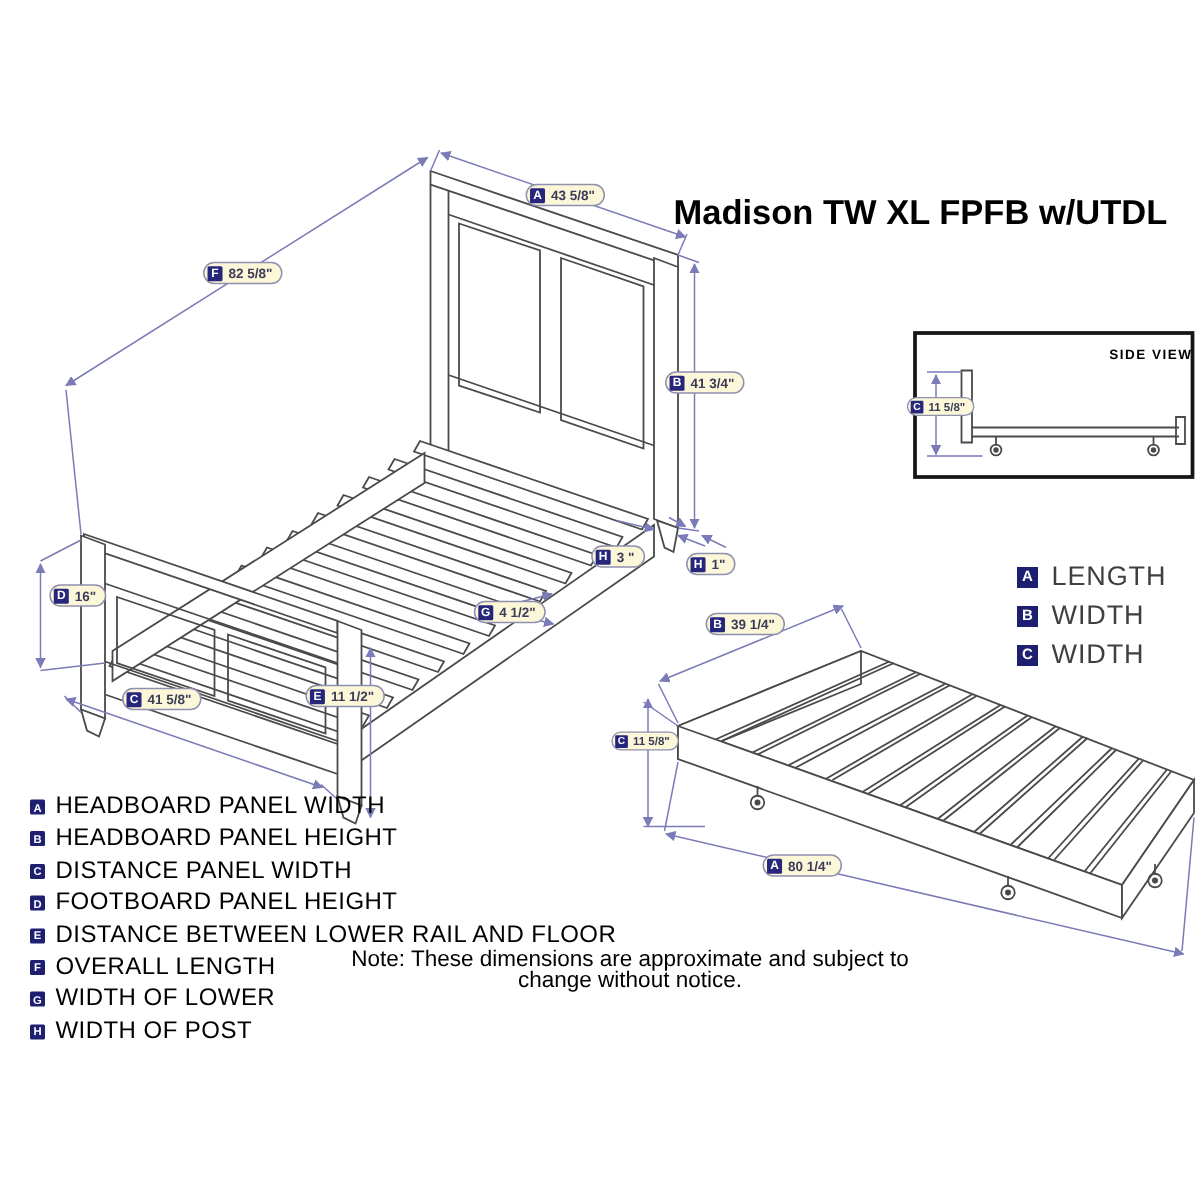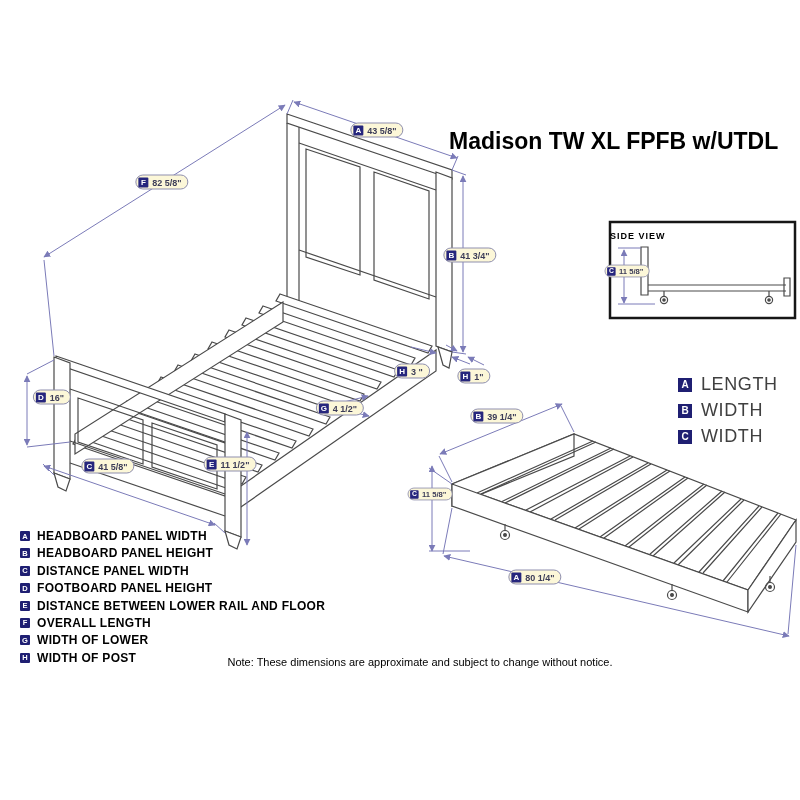--- a/index.html
+++ b/index.html
@@ -1,32 +1,32 @@
 <!DOCTYPE html>
 <html><head>
 <meta charset="utf-8">
 <style>
   html,body{margin:0;padding:0;background:#fff}
   .canvas{position:relative;width:800px;height:800px;background:#fff;font-family:"Liberation Sans",sans-serif;overflow:hidden}
   svg.lineart{position:absolute;left:0;top:0}
   .title{position:absolute;left:449px;top:128px;font-size:23px;font-weight:bold;color:#000;white-space:nowrap}
-  .sv-title{position:absolute;left:610px;top:231px;width:185px;text-align:left;font-size:9px;font-weight:bold;letter-spacing:1px;color:#000}
+  .sv-title{position:absolute;left:610px;top:231px;width:185px;text-align:right;font-size:9px;font-weight:bold;letter-spacing:1px;color:#000}
   .pill{position:absolute;transform:translate(-50%,-50%);display:flex;align-items:center;background:#fcf7d8;border:1px solid #8f8fae;border-radius:8px;padding:1px 6px 1px 2px;height:15px;box-sizing:border-box;white-space:nowrap;z-index:5}
   .pill .sq{background:#26267d;color:#fff;width:10px;height:10px;font-size:8px;font-weight:bold;line-height:10px;text-align:center;margin-right:4px;flex:none;border-radius:1px}
   .pill .val{font-size:9px;font-weight:bold;color:#3c3c58}
   .pill.small{transform:translate(-50%,-50%) scale(0.85)}
   .abc{position:absolute;left:678px;top:374px}
   .abc-row{display:flex;align-items:center;margin-bottom:5px}
   .abc-sq{width:14px;height:14px;background:#1f1f72;color:#fff;font-size:10px;font-weight:bold;display:flex;align-items:center;justify-content:center;margin-right:9px;flex:none}
   .abc-lb{font-size:18px;font-weight:normal;letter-spacing:.6px;color:#404040}
   .parts{position:absolute;left:20px;top:529px}
   .parts-row{display:flex;align-items:center;margin-bottom:3.4px}
   .parts-sq{width:10px;height:10px;background:#1f1f72;color:#fff;font-size:7.5px;font-weight:bold;display:flex;align-items:center;justify-content:center;margin-right:7px;flex:none;border-radius:1px}
-  .parts-lb{font-size:12px;font-weight:bold;letter-spacing:.3px;color:#000;white-space:nowrap}
-  .note{position:absolute;left:215px;top:655px;width:410px;text-align:center;font-size:11px;line-height:14px;color:#000}
+  .parts-lb{font-size:16px;font-weight:normal;letter-spacing:.3px;color:#000;white-space:nowrap}
+  .note{position:absolute;left:215px;top:633px;width:410px;text-align:center;font-size:15px;line-height:14px;color:#000}
 </style>
 </head>
 <body>
 
 <div class="canvas">
 
   <svg class="lineart" width="800" height="800" viewBox="0 0 800 800">
     <defs>
       <marker id="ar" viewBox="0 0 10 10" refX="9" refY="5" markerWidth="7" markerHeight="7" orient="auto-start-reverse">
         <path d="M0,0L10,5L0,10z" fill="#7b7bb8"></path>

